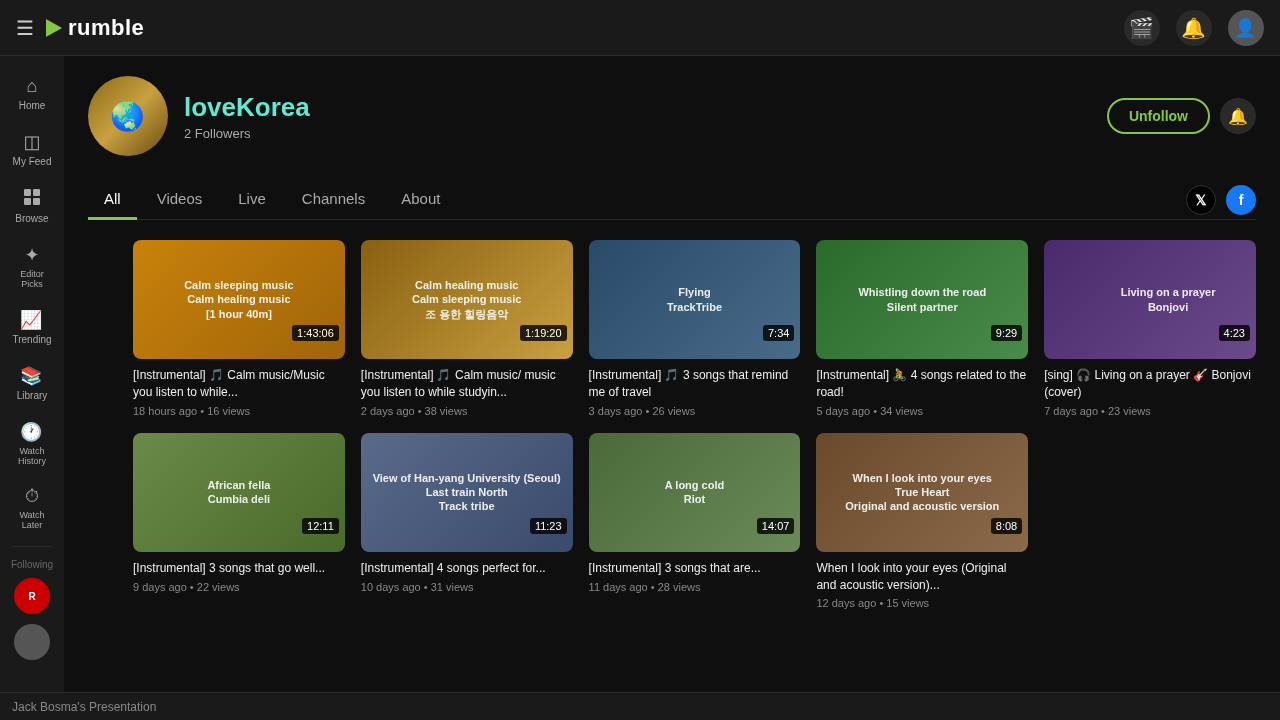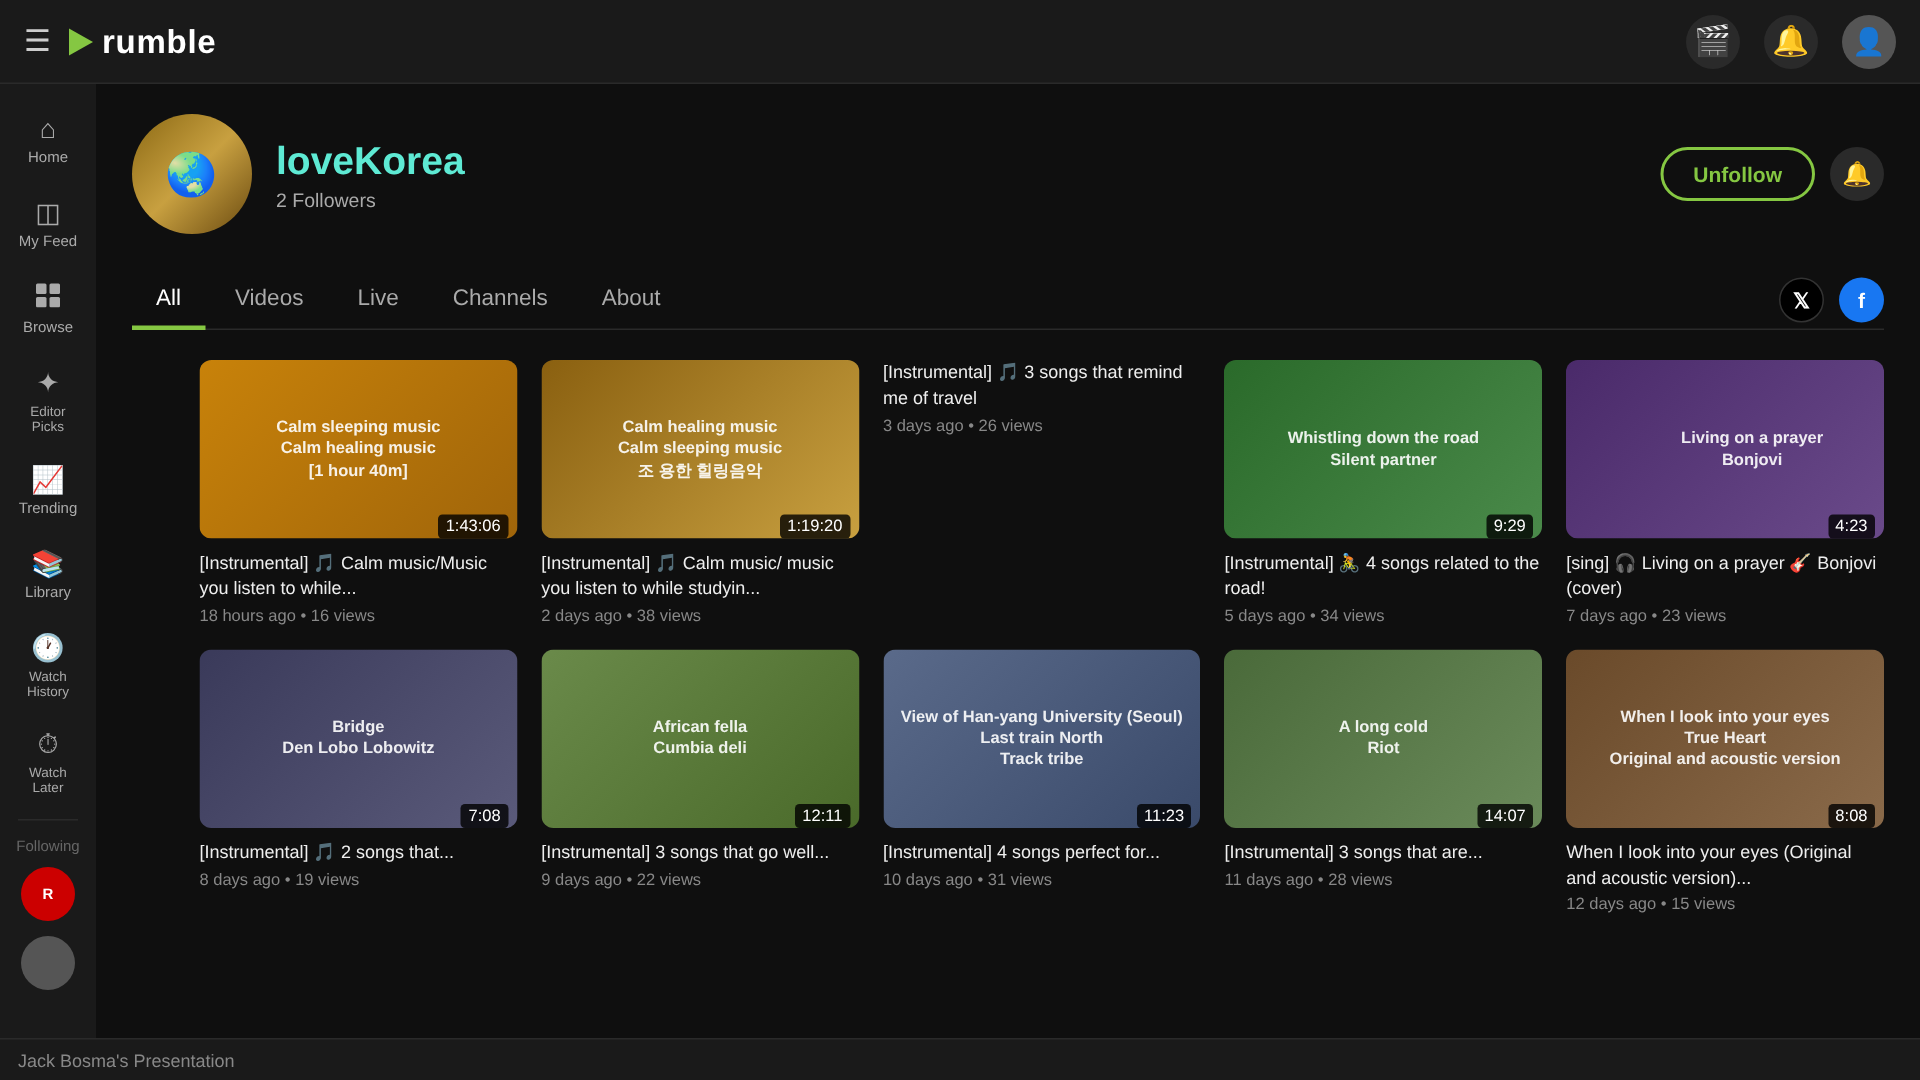--- a/index.html
+++ b/index.html
@@ -212,21 +212,21 @@
       margin-bottom: 8px;
     }
     .video-thumb-bg {
       width: 100%; height: 100%;
       display: flex; align-items: center; justify-content: center;
       font-size: 11px; text-align: center; color: rgba(255,255,255,0.9);
       font-weight: 600; padding: 8px;
       line-height: 1.3;
     }
     .duration-badge {
-      position: absolute; bottom: 0; right: 6px;
+      position: absolute; bottom: 18px; right: 6px;
       background: rgba(0,0,0,0.8);
       color: #fff; font-size: 11px;
       padding: 2px 5px; border-radius: 3px;
     }
     .video-title { font-size: 12px; color: #eee; line-height: 1.4; margin-bottom: 4px; }
     .video-meta { font-size: 11px; color: #888; }
 
     
     .statusbar {
       position: fixed; bottom: 0; left: 0; right: 0;
@@ -348,46 +348,42 @@
   </div>
         <div class="video-card">
     <div class="video-thumb">
       <div class="video-thumb-bg" style="background: linear-gradient(135deg, #8a6010 0%, #c8a040 100%);">Calm healing music<br>Calm sleeping music<br>조 용한 힐링음악</div>
       <span class="duration-badge">1:19:20</span>
     </div>
     <div class="video-title">[Instrumental] 🎵 Calm music/ music you listen to while studyin...</div>
     <div class="video-meta">2 days ago • 38 views</div>
   </div>
         <div class="video-card">
+    <div class="video-thumb">
+      <div class="video-thumb-bg" style="background: linear-gradient(135deg, #2a4a6a 0%, #4a6a8a 100%);">Flying<br>TrackTribe</div>
+      <span class="duration-badge">7:34</span>
+    </div>
     <div class="video-title">[Instrumental] 🎵 3 songs that remind me of travel</div>
     <div class="video-meta">3 days ago • 26 views</div>
   </div>
         <div class="video-card">
     <div class="video-thumb">
       <div class="video-thumb-bg" style="background: linear-gradient(135deg, #2a6a2a 0%, #4a8a4a 100%);">Whistling down the road<br>Silent partner</div>
       <span class="duration-badge">9:29</span>
     </div>
     <div class="video-title">[Instrumental] 🚴 4 songs related to the road!</div>
     <div class="video-meta">5 days ago • 34 views</div>
   </div>
         <div class="video-card">
     <div class="video-thumb">
       <div class="video-thumb-bg" style="background: linear-gradient(135deg, #4a2a6a 0%, #6a4a8a 100%); padding-left: 44px;">Living on a prayer<br>Bonjovi</div>
       <span class="duration-badge">4:23</span>
     </div>
     <div class="video-title">[sing] 🎧 Living on a prayer 🎸 Bonjovi (cover)</div>
     <div class="video-meta">7 days ago • 23 views</div>
-  </div>
-        <div class="video-card">
-    <div class="video-thumb">
-      <div class="video-thumb-bg" style="background: linear-gradient(135deg, #3a3a5a 0%, #5a5a7a 100%);">Bridge<br>Den Lobo Lobowitz</div>
-      <span class="duration-badge">7:08</span>
-    </div>
-    <div class="video-title">[Instrumental] 🎵 2 songs that...</div>
-    <div class="video-meta">8 days ago • 19 views</div>
   </div>
         <div class="video-card">
     <div class="video-thumb">
       <div class="video-thumb-bg" style="background: linear-gradient(135deg, #6a8a4a 0%, #4a6a2a 100%);">African fella<br>Cumbia deli</div>
       <span class="duration-badge">12:11</span>
     </div>
     <div class="video-title">[Instrumental] 3 songs that go well...</div>
     <div class="video-meta">9 days ago • 22 views</div>
   </div>
         <div class="video-card">

